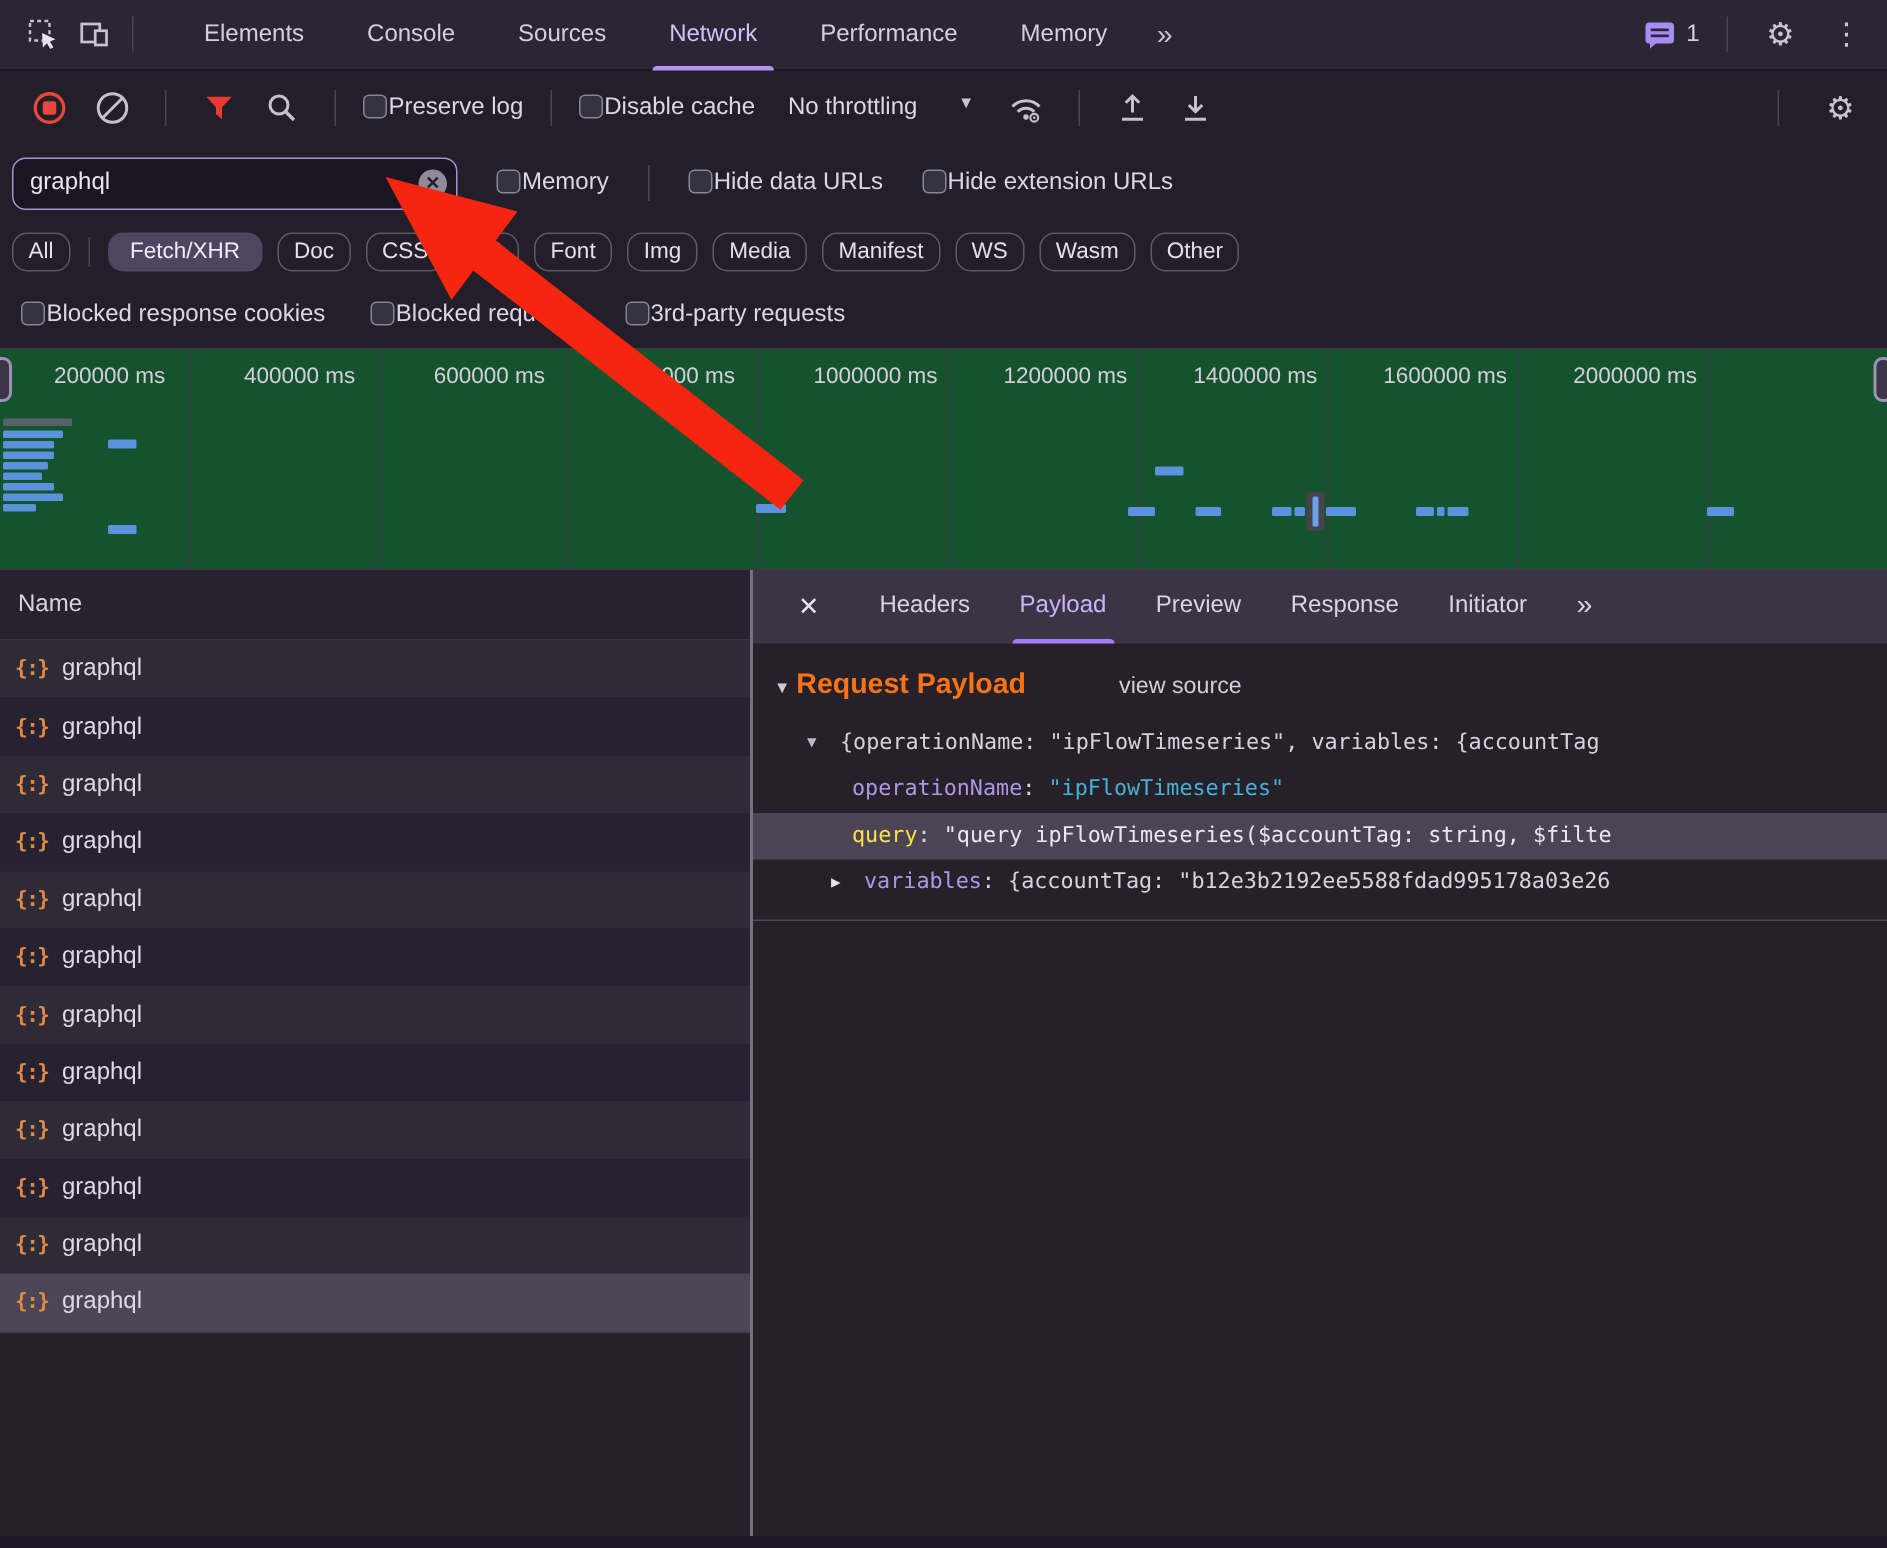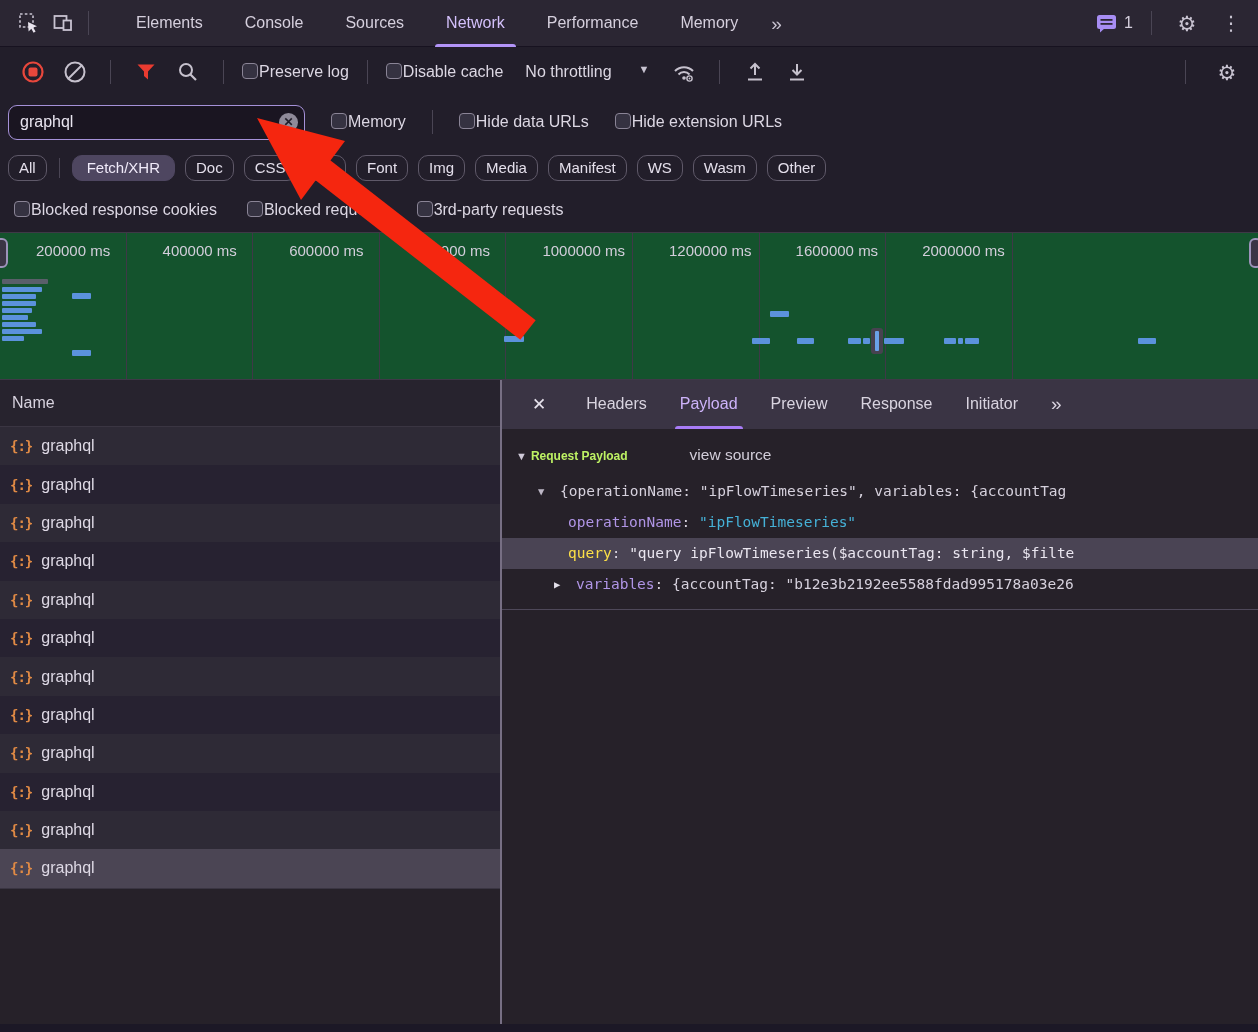--- a/index.html
+++ b/index.html
@@ -81,21 +81,21 @@
   .right-panel { position:absolute; left:502px; top:380px; width:756px; height:652px; background:#262129; overflow:hidden; }
   .dtabbar { height:49px; background:#3a3444; display:flex; align-items:center; padding-left:18px; gap:0; }
   .close-x { font-size:17px; color:#e6e2ec; padding:0 12px; cursor:pointer; }
   .dtab { position:relative; height:49px; line-height:47px; margin-left:23px; padding:0 5px; font-size:16px; color:#d9d4e0; cursor:pointer; }
   .dtab.active { color:#cdb3fa; }
   .dtab.active::after { content:""; position:absolute; left:0; right:0; bottom:0; height:3px; background:#a87cf7; border-radius:3px 3px 0 0; }
   .dtab.more { font-size:19px; color:#d9d4e0; }
 
   .payload-head { display:flex; align-items:baseline; padding:17px 0 12px 14px; }
   .ph-arrow { font-size:11px; color:#cfcad8; margin-right:4px; }
-  .ph-title { font-size:12px; font-weight:bold; color:#bef264; }
+  .ph-title { font-size:19px; font-weight:bold; color:#f97316; }
   .view-source { margin-left:62px; font-size:15.5px; color:#d2cdd9; cursor:pointer; }
 
   .tree { font-family:"DejaVu Sans Mono", monospace; font-size:14.5px; color:#d6d1dd; white-space:nowrap; }
   .trow { height:31px; line-height:31px; position:relative; overflow:hidden; cursor:pointer; }
   .tw { position:absolute; top:0; font-size:10.5px; color:#bdb7c6; }
   .t-ind1 { padding-left:58px; } .t-ind1 .tw { left:36px; }
   .t-ind2 { padding-left:66px; }
   .t-ind3 { padding-left:74px; } .t-ind3 .tw { left:52px; color:#e6e2ec; }
   .key { color:#b095e6; } .str { color:#45b1d7; }
   .trow.hl { background:#4a4454; }
@@ -293,20 +293,23 @@
         <span class="tl-label">600000 ms</span>
       </div>
       <div class="tl-col">
         <span class="tl-label">800000 ms</span>
       </div>
       <div class="tl-col">
         <span class="tl-label">1000000 ms</span>
       </div>
       <div class="tl-col">
         <span class="tl-label">1200000 ms</span>
+      </div>
+      <div class="tl-col">
+        <span class="tl-label">1400000 ms</span>
       </div>
       <div class="tl-col">
         <span class="tl-label">1600000 ms</span>
       </div>
       <div class="tl-col">
         <span class="tl-label">2000000 ms</span>
       </div>
     </div>
   <div>
 

